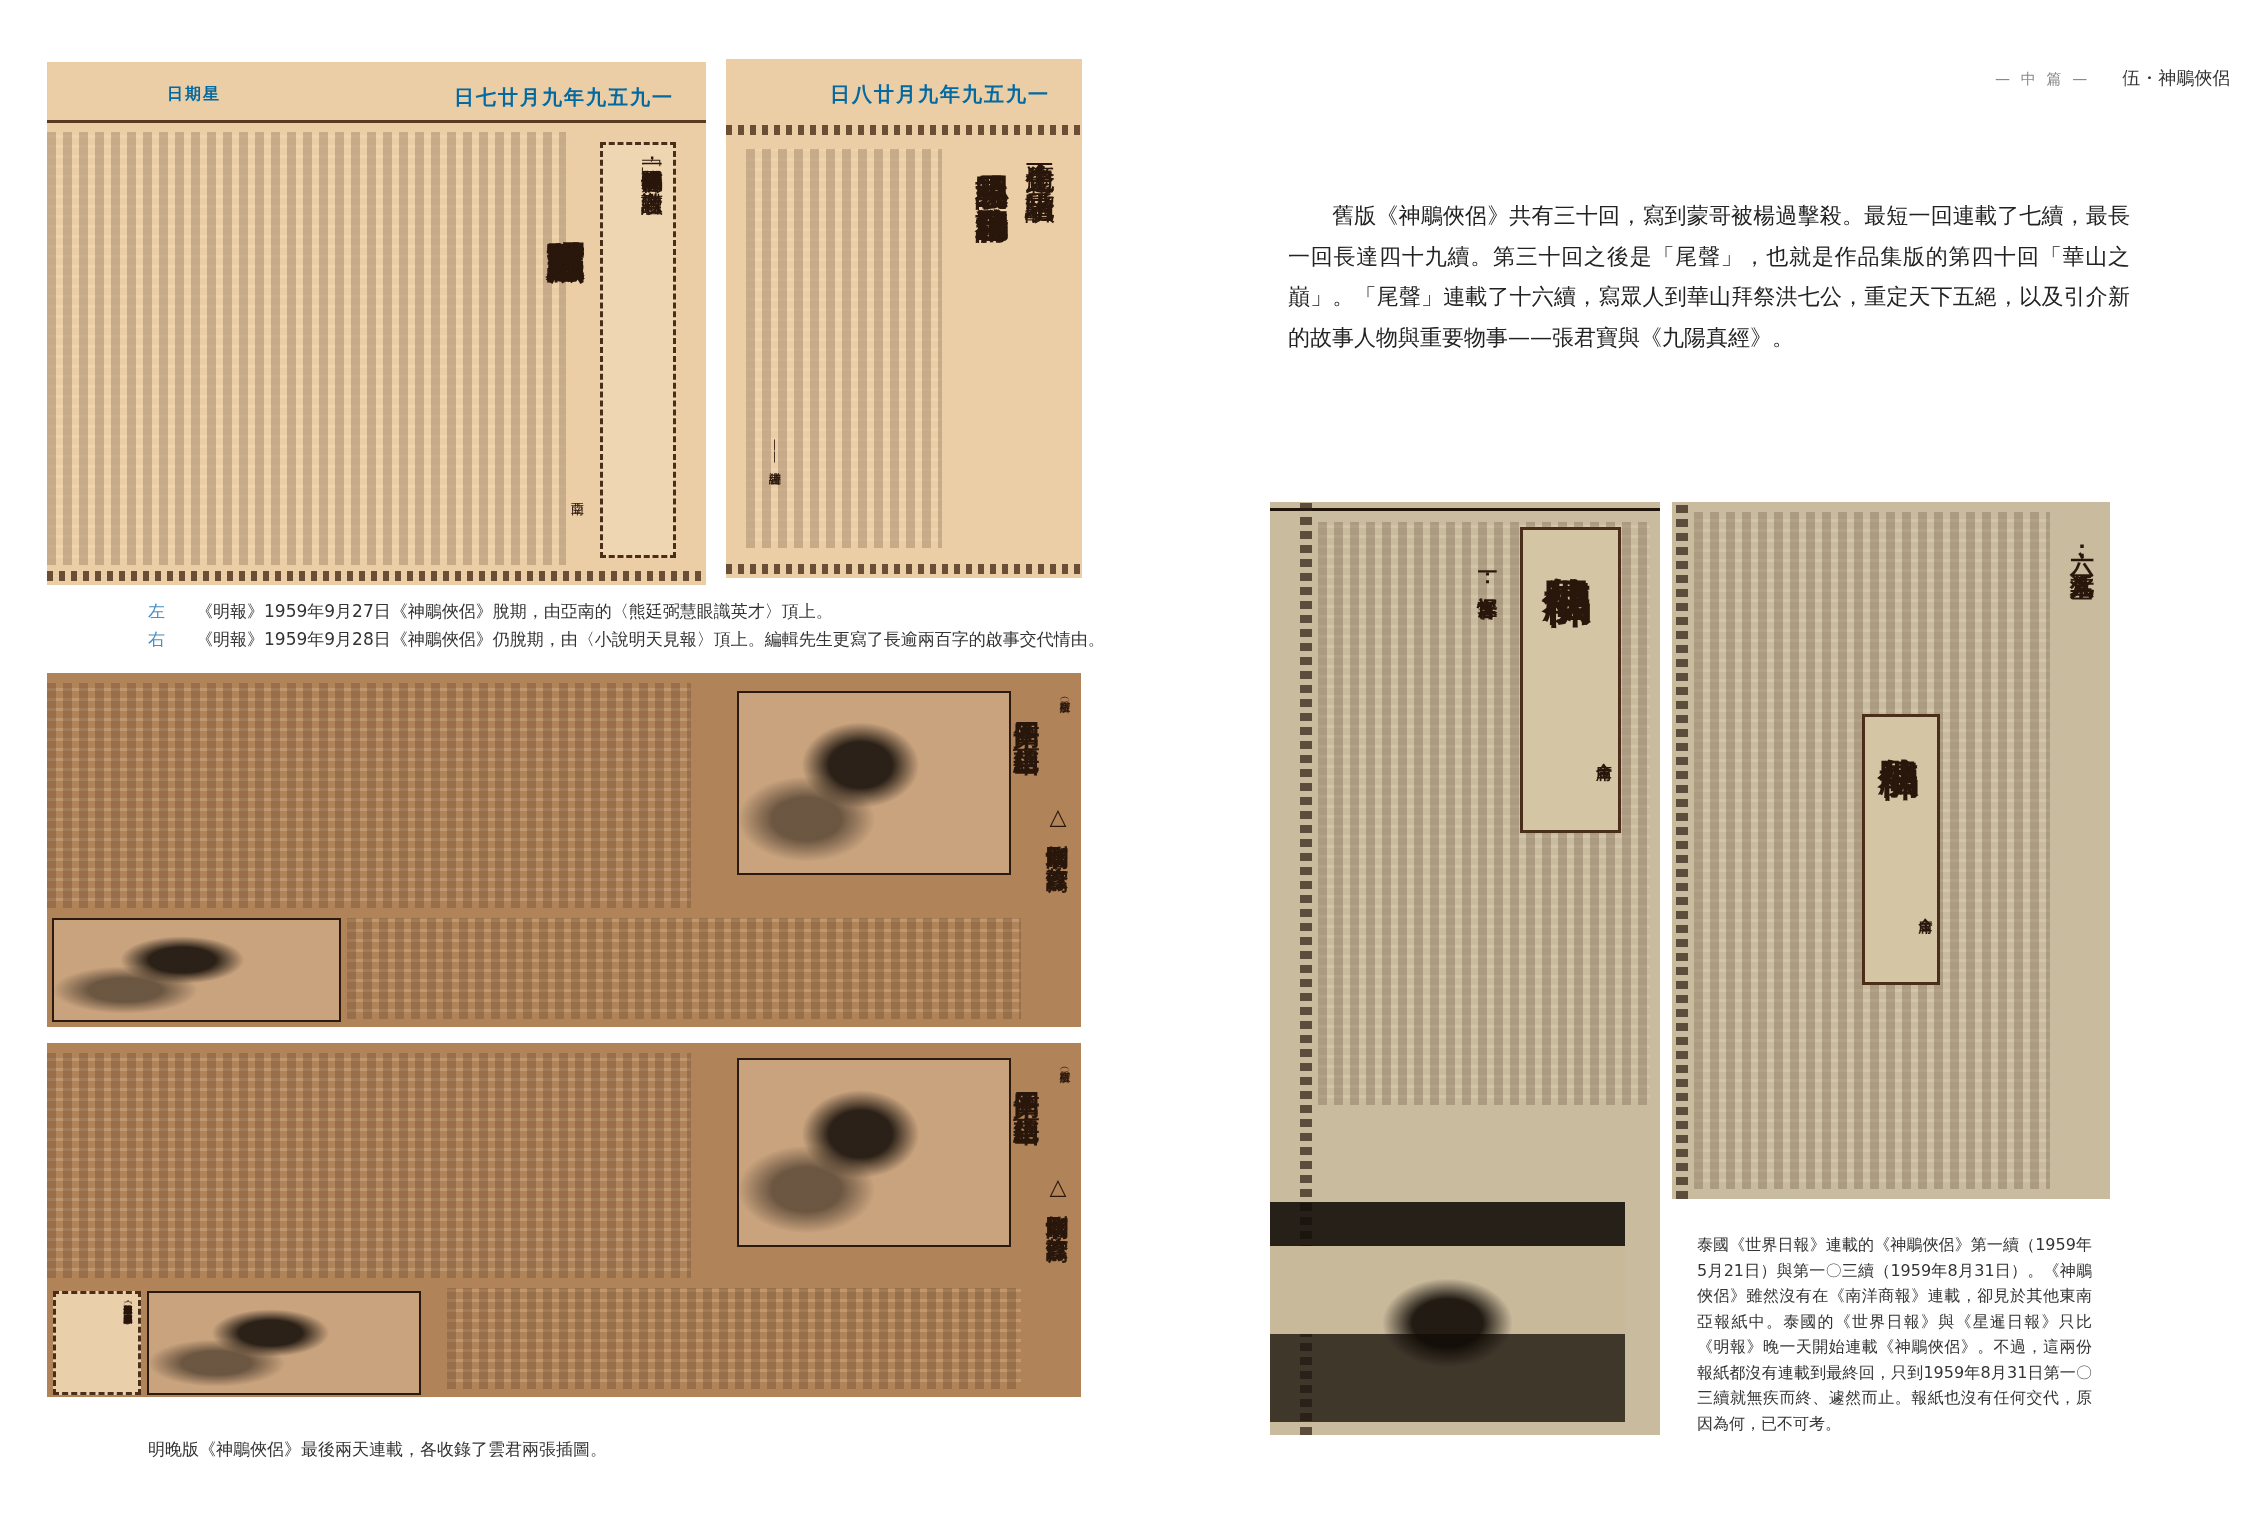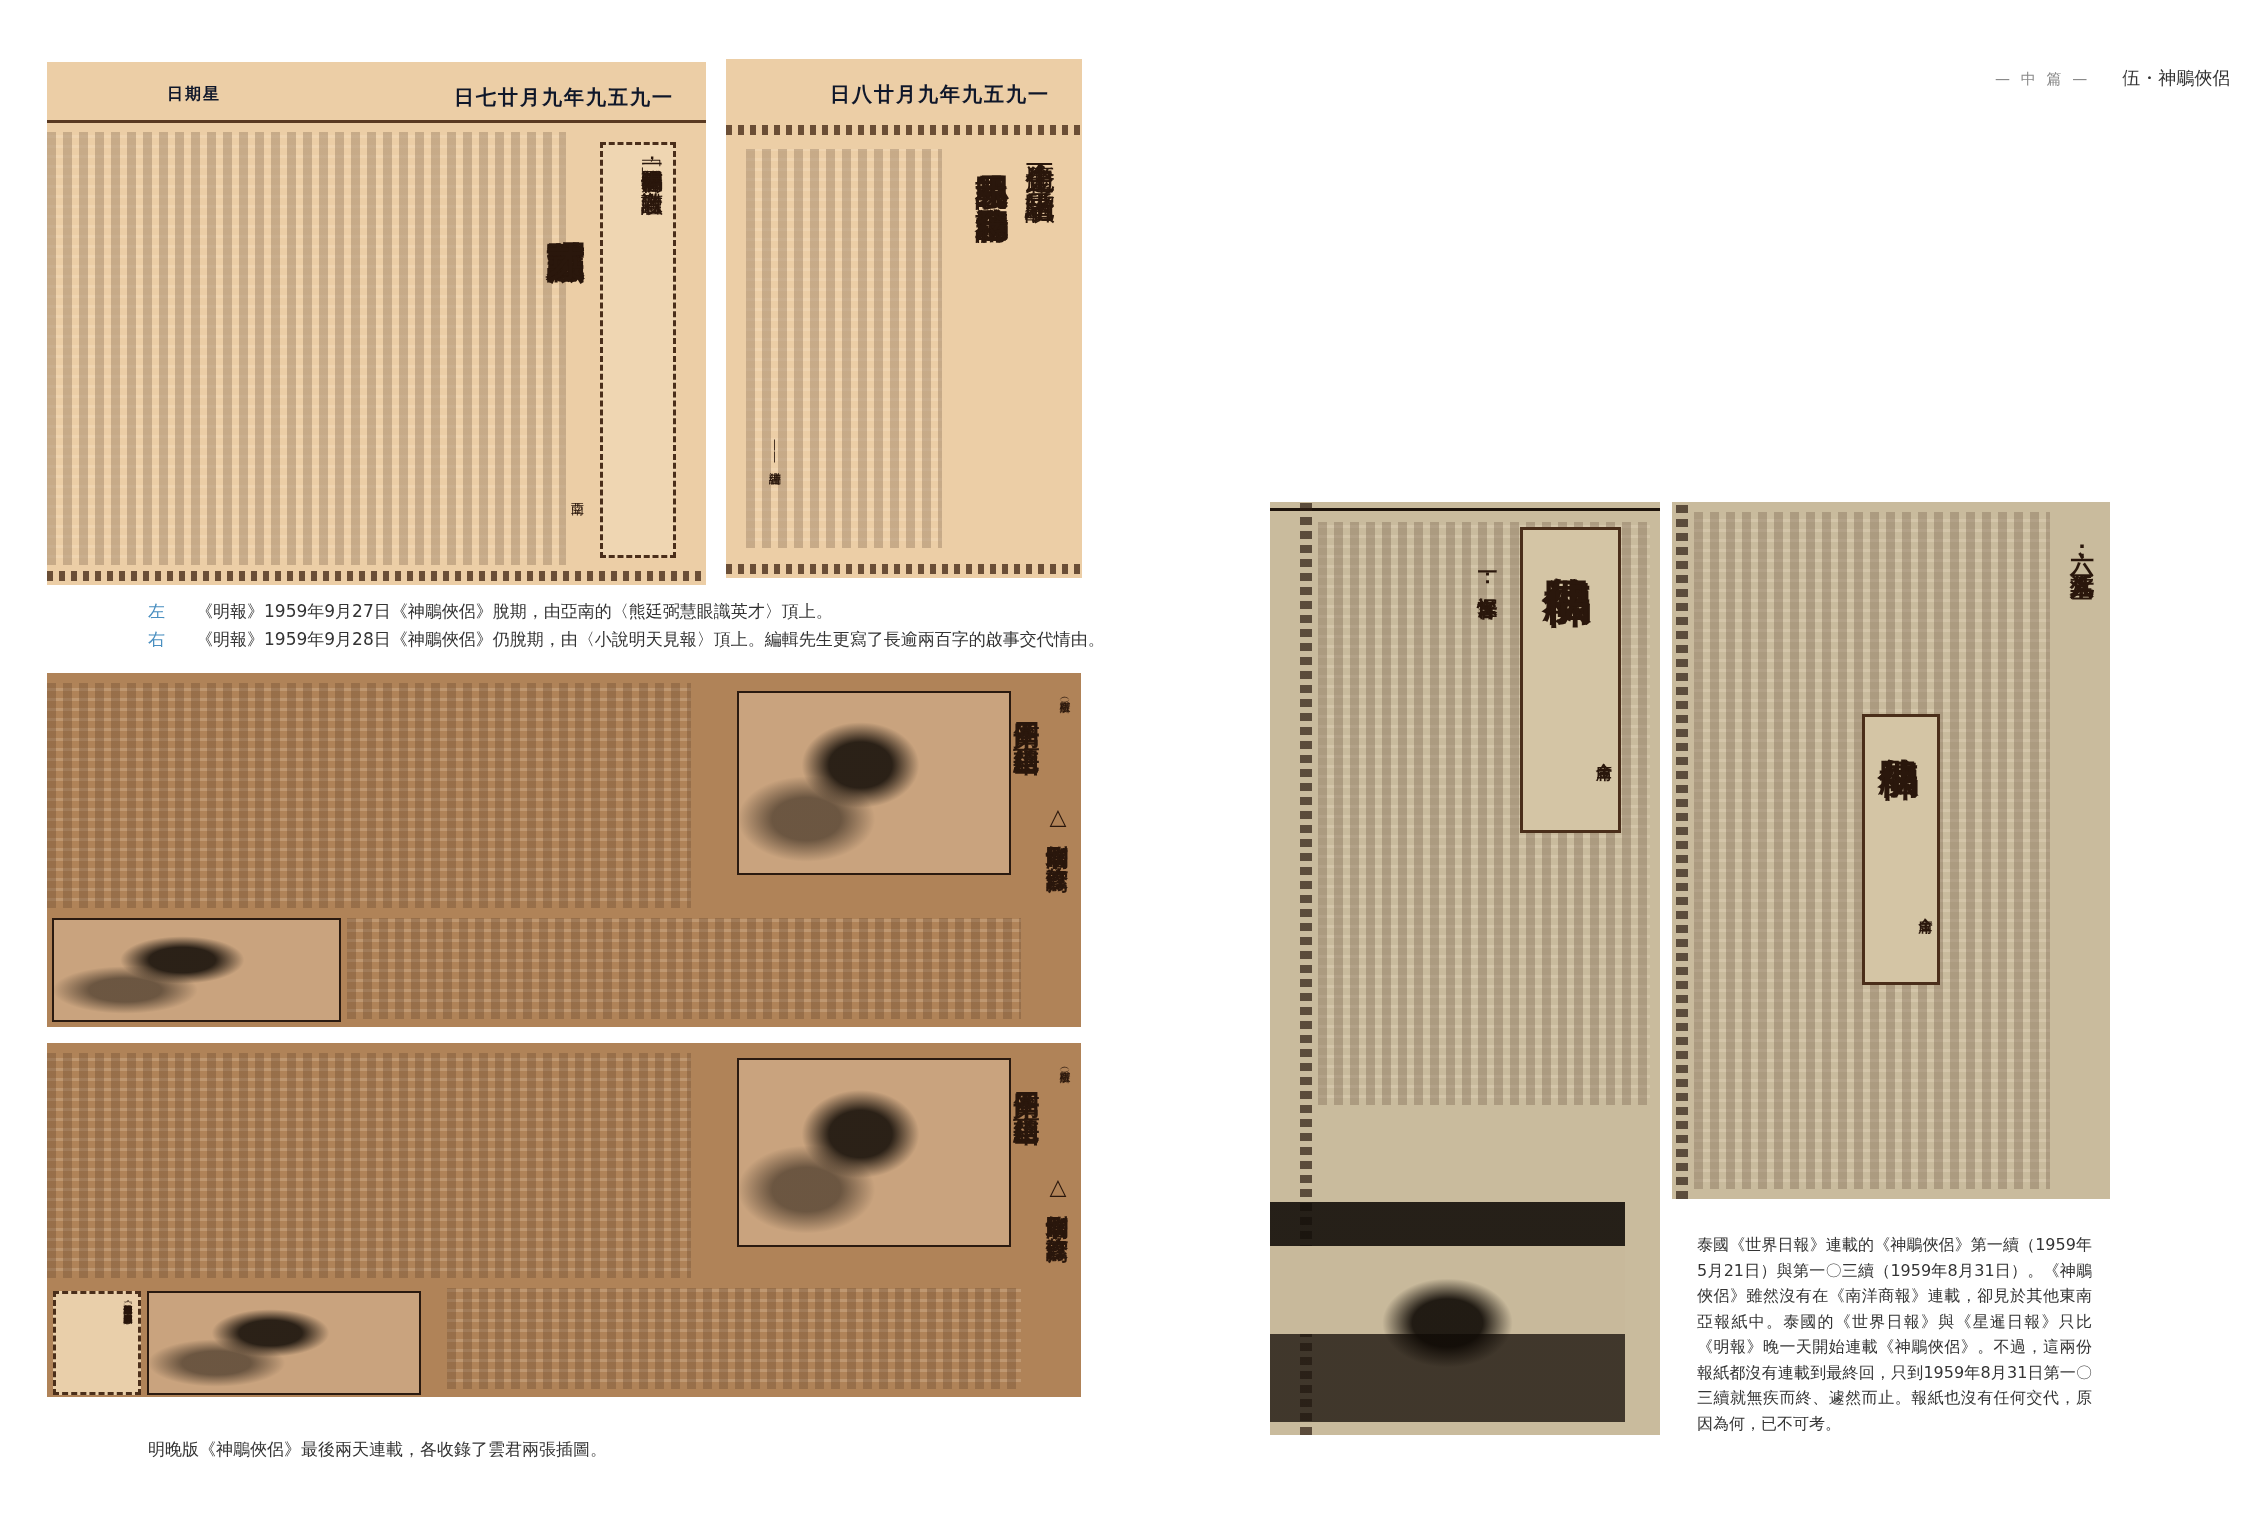--- a/index.html
+++ b/index.html
@@ -7,21 +7,21 @@
 
   
   .scan { position: absolute; overflow: hidden; box-sizing: border-box; }
   .scan.light { background: #eccea6; }
   .scan.brown { background: #b08358; }
   .scan.grey { background: #c9bb9d; }
   .scan .cols { position: absolute; inset: 0;
     background-image: repeating-linear-gradient(90deg, rgba(60,35,20,0.38) 0 9px, rgba(0,0,0,0) 9px 16px),
                       repeating-linear-gradient(0deg, rgba(0,0,0,0) 0 7px, rgba(255,240,220,0.35) 7px 10px);
     opacity: 0.55; }
-  .scan .dateline { position: absolute; top: 22px; font-family: "DejaVu Serif", serif; font-weight: bold; font-size: 20px; color: #0f172a; letter-spacing: 2px; }
+  .scan .dateline { position: absolute; top: 22px; font-family: "DejaVu Serif", serif; font-weight: bold; font-size: 20px; color: #0369a1; letter-spacing: 2px; }
   .scan .rule { position: absolute; left: 0; right: 0; height: 3px; background: #5a3a22; }
   .scan .border-dots { position: absolute; left: 0; right: 0; height: 10px;
     background-image: repeating-linear-gradient(90deg, #4a2e1a 0 6px, transparent 6px 12px); opacity: 0.8; }
   .scan .boxed { position: absolute; border: 3px dashed #4a2e1a; background: rgba(240,215,180,0.9); }
   .scan .vhead { position: absolute; writing-mode: vertical-rl; font-family: "DejaVu Serif", serif; font-weight: bold; color: #2a170c; }
   .scan .illus { position: absolute; border: 2px solid #2a1a10; background:
       radial-gradient(ellipse at 40% 45%, rgba(20,12,6,0.85) 0 18%, rgba(0,0,0,0) 30%),
       radial-gradient(ellipse at 70% 70%, rgba(20,12,6,0.5) 0 12%, rgba(0,0,0,0) 25%),
       #d9c0a0; }
   .scan.brown .illus { background:
@@ -104,20 +104,21 @@
   <div class="vhead" style="right:36px; top:30px; font-size:26px;">第四十回　華山絕頂</div>
 </div>
 
 <div class="caption" style="left:148px; top:1438px;text-align:right;">明晚版《神鵰俠侶》最後兩天連載，各收錄了雲君兩張插圖。</div>
 
 <div class="running-head">
   <span class="part">— 中 篇 —</span><span class="chap">伍・神鵰俠侶</span>
 </div>
 
 <div class="body-text">
+  <p class="indent">舊版《神鵰俠侶》共有三十回，寫到蒙哥被楊過擊殺。最短一回連載了七續，最長一回長達四十九續。第三十回之後是「尾聲」，也就是作品集版的第四十回「華山之巔」。「尾聲」連載了十六續，寫眾人到華山拜祭洪七公，重定天下五絕，以及引介新的故事人物與重要物事——張君寶與《九陽真經》。</p>
 </div>
 
 <div class="scan grey" style="left:1270px; top:502px; width:390px; height:933px;">
   <div class="rule" style="top:6px; background:#1e140c;"></div>
   <div class="chain" style="left:30px;"></div>
   <div class="cols" style="left:48px; right:10px; top:20px; bottom:330px;"></div>
   <div class="boxed" style="left:250px; top:25px; width:95px; height:300px; border-style:solid; background:#d4c5a5;">
     <div class="vhead" style="right:18px; top:10px; font-size:48px;">神鵰俠侶</div>
     <div class="vhead" style="right:4px; top:220px; font-size:16px;">金庸</div>
   </div>

